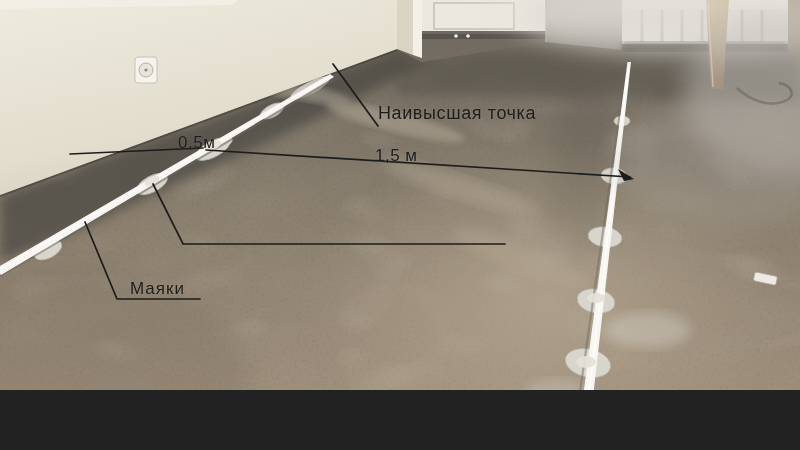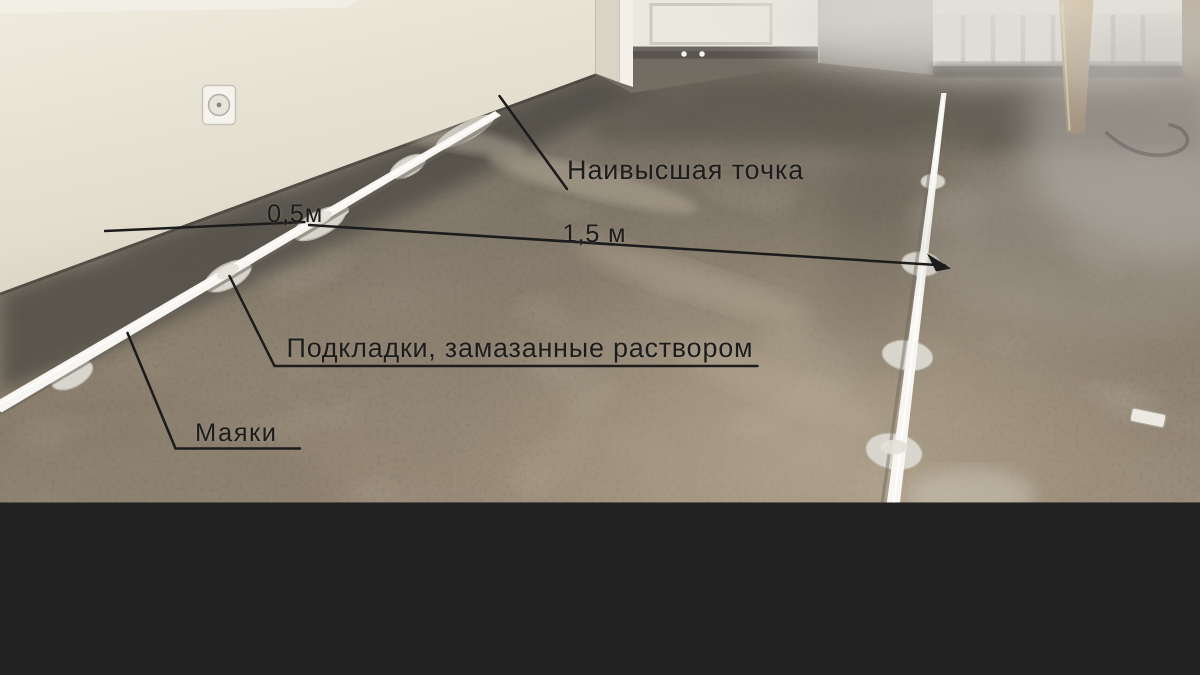--- a/index.html
+++ b/index.html
@@ -1,17 +1,17 @@
 <!DOCTYPE html>
 <html><head>
 <meta charset="utf-8">
 <style>
   html,body{margin:0;padding:0;background:#222;}
   .stage{
-    position:relative;width:800px;height:335px;overflow:hidden;
+    position:relative;width:800px;height:390px;overflow:hidden;
     font-family:"Liberation Sans",sans-serif;background:#8a7f70;
   }
   .stage svg{position:absolute;left:0;top:0;z-index:1;}
   .label{
     position:absolute;z-index:2;color:#1c1c1c;line-height:1;
     white-space:nowrap;font-weight:400;
     text-shadow:0 0 2px rgba(190,180,165,.35);
   }
   .label-highest{left:378px;top:104px;font-size:18px;letter-spacing:.6px;}
   .label-05{left:130px;top:134px;font-size:17px;letter-spacing:.5px;margin-left:48px;}
@@ -208,15 +208,14 @@
       <line x1="206" y1="150" x2="630" y2="177" stroke="#1c1c1c"></line>
       <polyline points="153,184 183,244 505,244" stroke="#1c1c1c"></polyline>
       <polyline points="85,222 117,299 200,299" stroke="#1c1c1c"></polyline>
     </g>
     <polygon fill="#1c1c1c" points="634,179 618,169 624,181"></polygon>
   </svg>
 
   <div class="label label-highest">Наивысшая точка</div>
   <div class="label label-05">0,5м</div>
   <div class="label label-15">1,5 м</div>
-  <div class="label label-pads">Подкладки, замазанные раствором</div>
   <div class="label label-beacons">Маяки</div>
 </div>
 
 </body></html>

